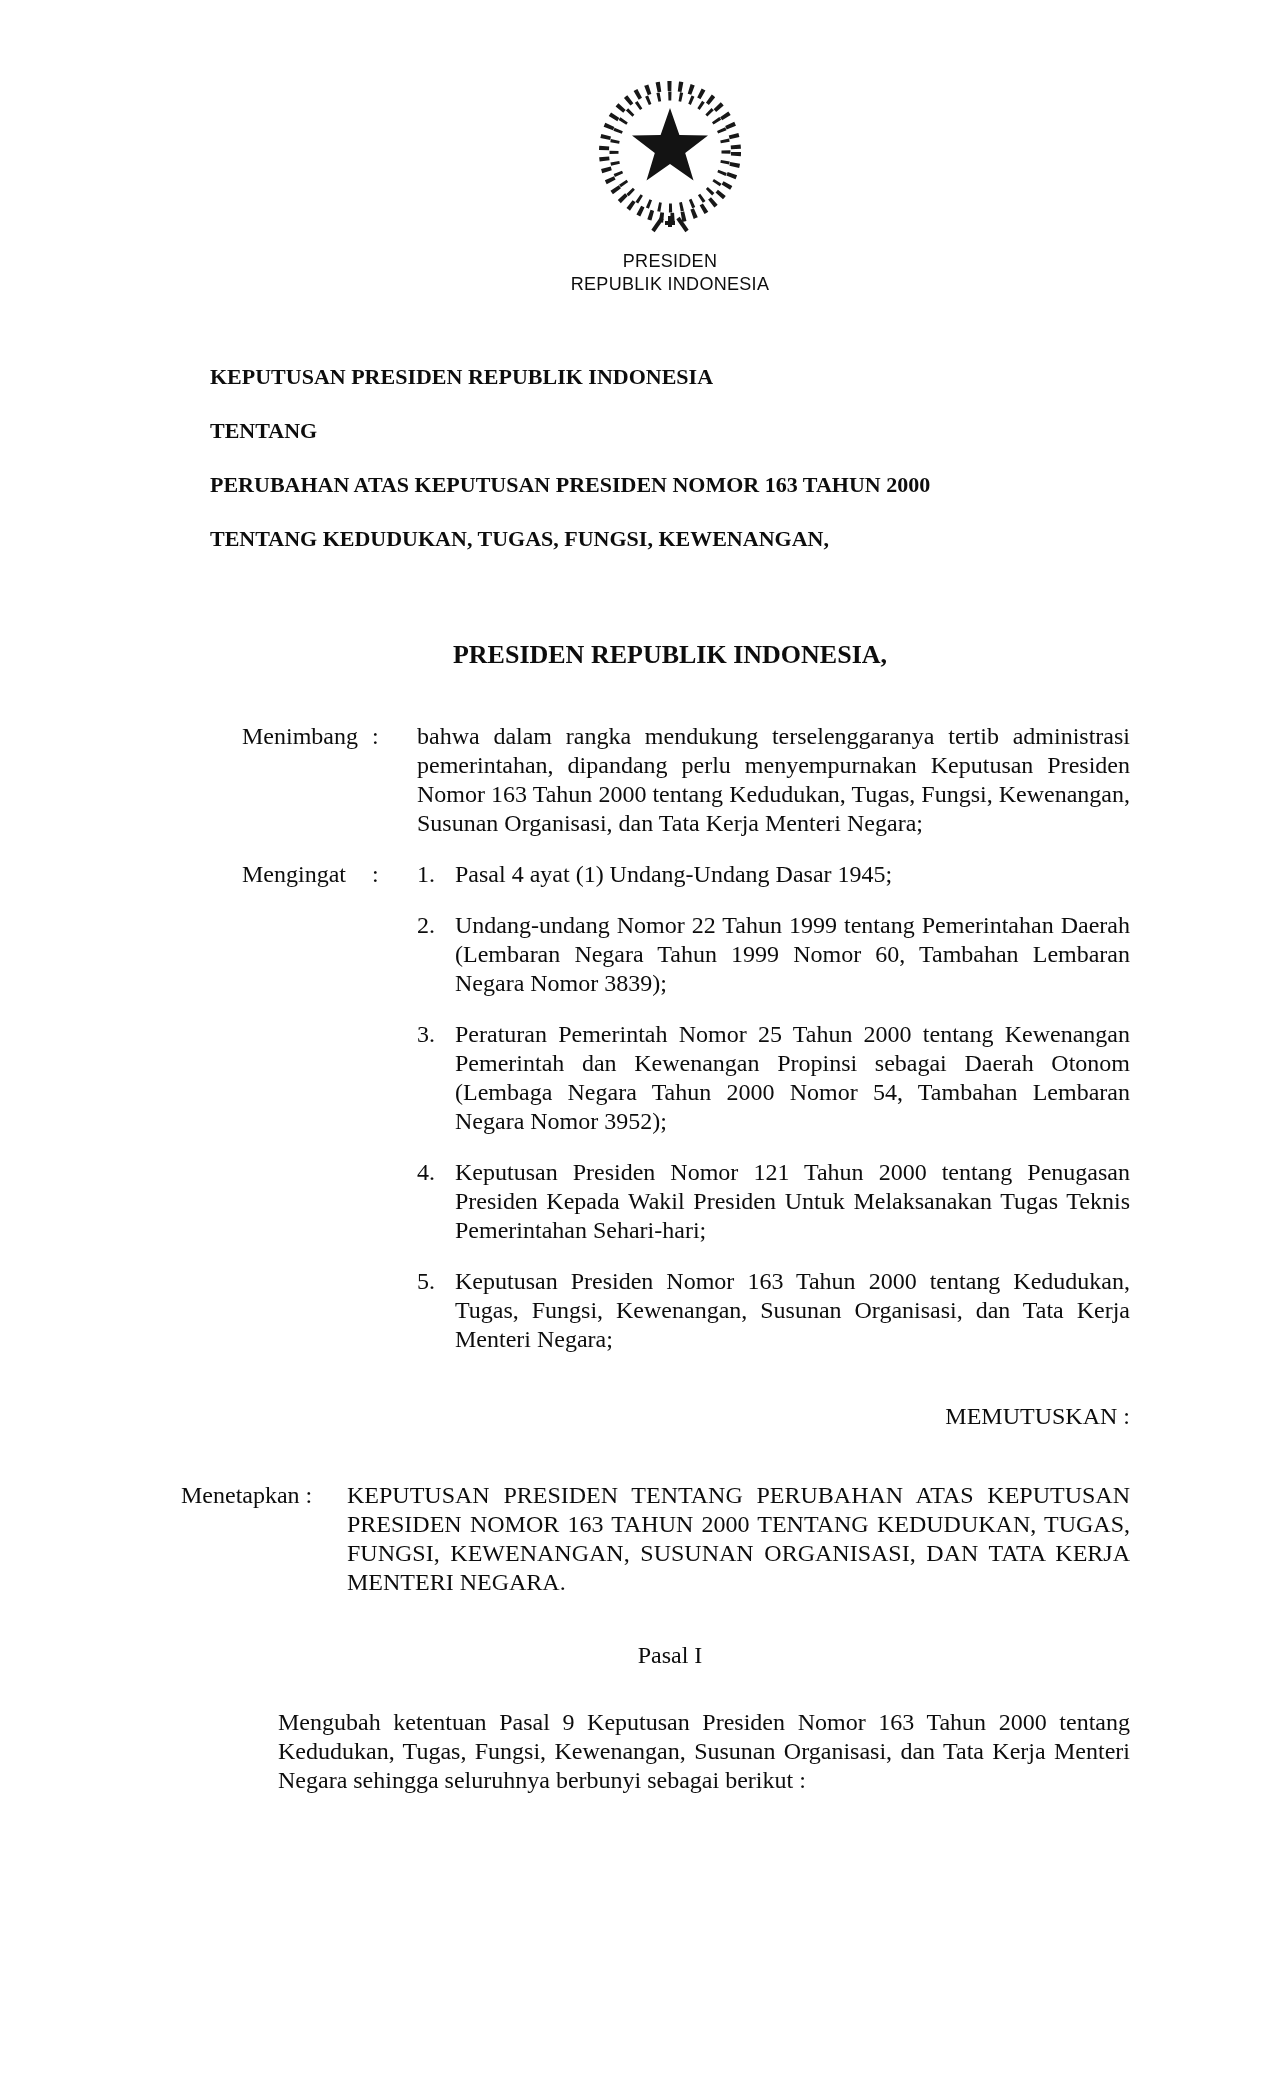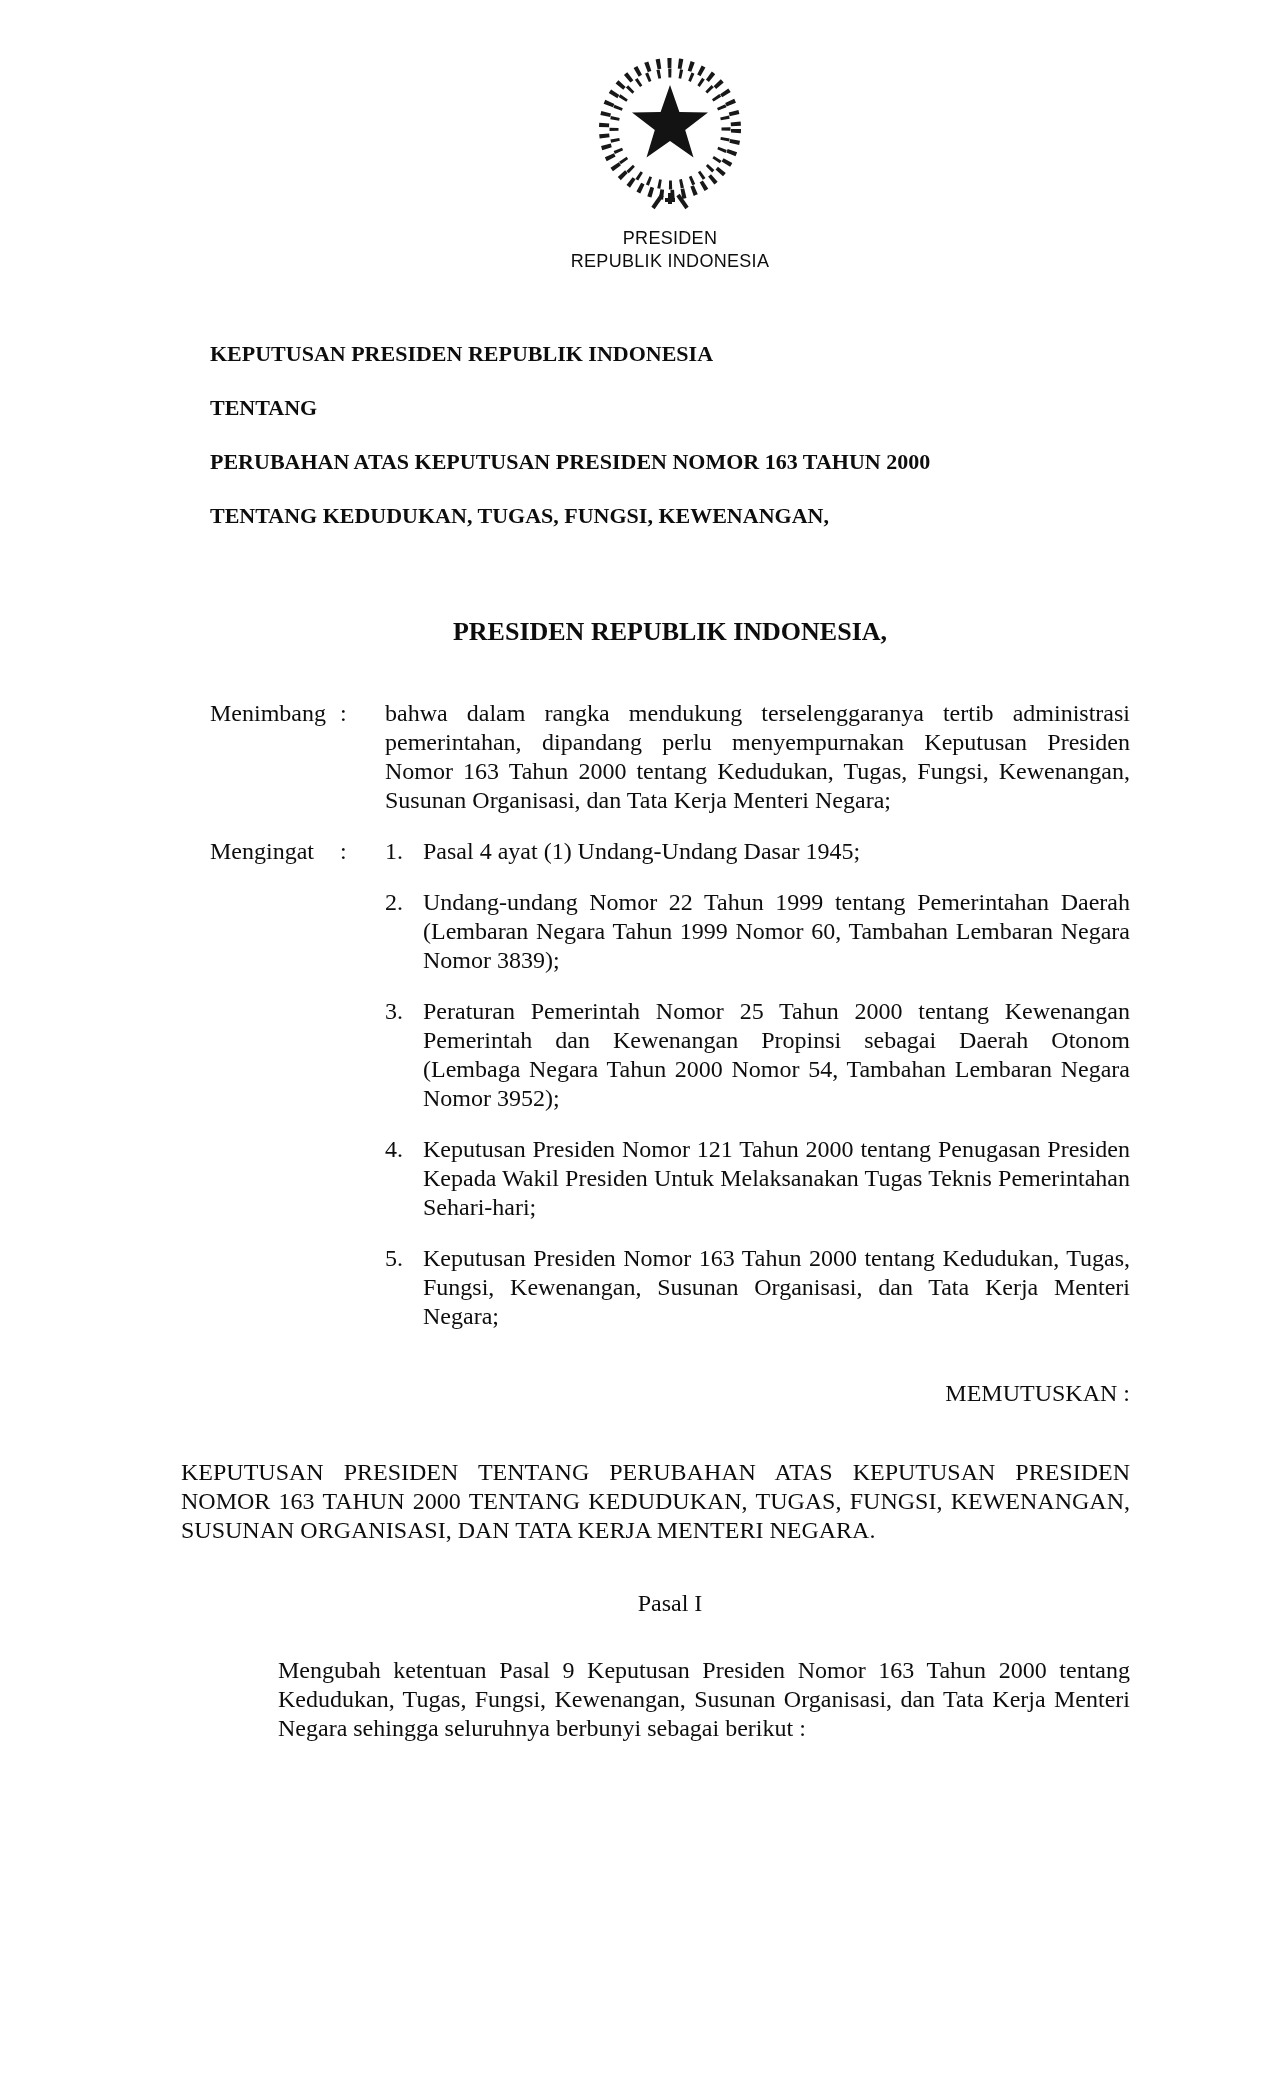--- a/index.html
+++ b/index.html
@@ -8,21 +8,21 @@
     height: 2100px;
     background: #ffffff;
     color: #0d0d0d;
     font-family: "Liberation Serif", "DejaVu Serif", serif;
     overflow: hidden;
   }
   .page {
     box-sizing: border-box;
     width: 1275px;
     height: 2100px;
-    padding: 45px 145px 40px 210px;
+    padding: 68px 145px 40px 210px;
   }
 
   
   .emblem-wrap { text-align: center; margin-bottom: 6px; }
   .agency-name {
     font-family: "Liberation Sans", "DejaVu Sans", sans-serif;
     font-size: 18px;
     line-height: 23px;
     text-align: center;
     letter-spacing: 0.3px;
@@ -44,21 +44,21 @@
     margin-top: 74px;
     line-height: 30px;
   }
 
   
   .sect-row {
     display: flex;
     font-size: 24px;
     line-height: 29px;
   }
-  .sect-row .lbl { width: 130px; flex: none; }
+  .sect-row .lbl { width: 130px; flex: none; margin-left: 32px; }
   .sect-row .col { width: 45px; flex: none; }
   .sect-row .bodytxt { flex: 1 1 auto; text-align: justify; text-align-last: left; }
 
   .considering { margin-top: 52px; }
   .recalling   { margin-top: 22px; }
 
   .num-list { flex: 1 1 auto; }
   .num-item { display: flex; margin-top: 22px; }
   .num-item:first-child { margin-top: 0; }
   .num-item .num { width: 38px; flex: none; }
@@ -157,19 +157,20 @@
       <div class="num-item">
         <div class="num">5.</div>
         <div class="itxt">Keputusan Presiden Nomor 163 Tahun 2000 tentang Kedudukan, Tugas, Fungsi, Kewenangan, Susunan Organisasi, dan Tata Kerja Menteri Negara;</div>
       </div>
     </div>
   </div>
 
   <div class="memutuskan">MEMUTUSKAN :</div>
 
   <div class="stipulating">
+    <div class="lbl2">Menetapkan :</div>
     <div class="bodytxt">KEPUTUSAN PRESIDEN TENTANG PERUBAHAN ATAS KEPUTUSAN PRESIDEN NOMOR 163 TAHUN 2000 TENTANG KEDUDUKAN, TUGAS, FUNGSI, KEWENANGAN, SUSUNAN ORGANISASI, DAN TATA KERJA MENTERI NEGARA.</div>
   </div>
 
   <div class="pasal-heading">Pasal I</div>
   <div class="closing-par">Mengubah ketentuan Pasal 9 Keputusan Presiden Nomor 163 Tahun 2000 tentang Kedudukan, Tugas, Fungsi, Kewenangan, Susunan Organisasi, dan Tata Kerja Menteri Negara sehingga seluruhnya berbunyi sebagai berikut :</div>
 
 </div>
 
 </body></html>

